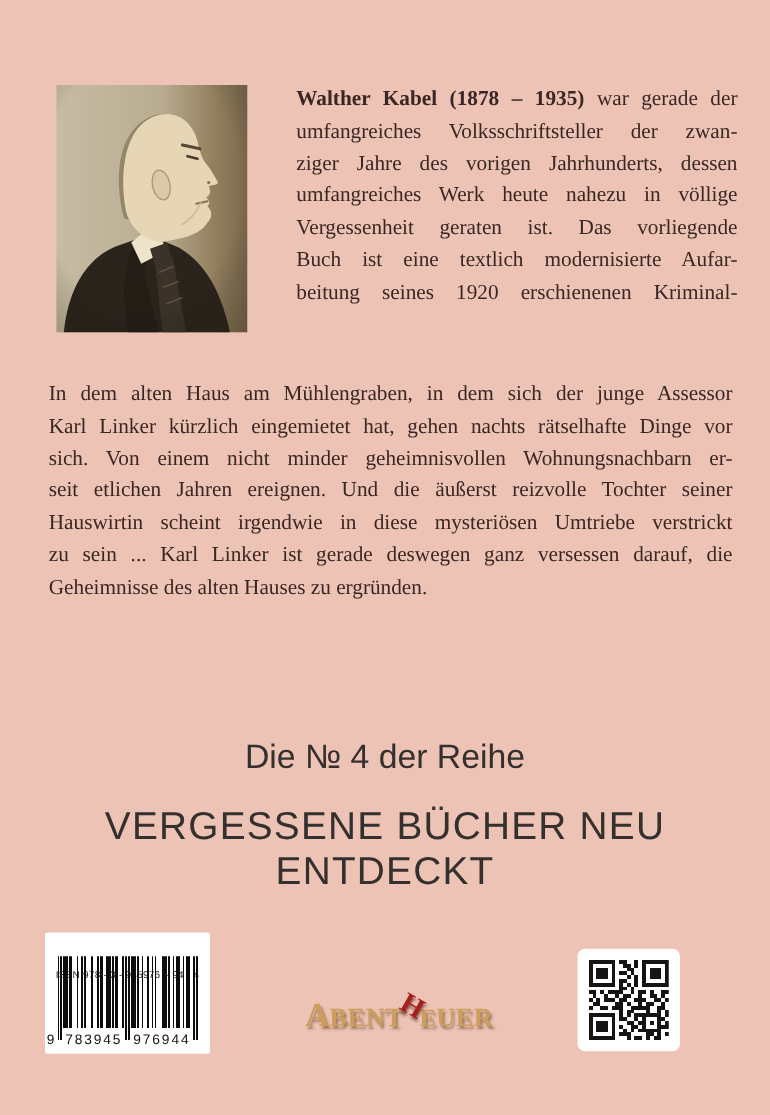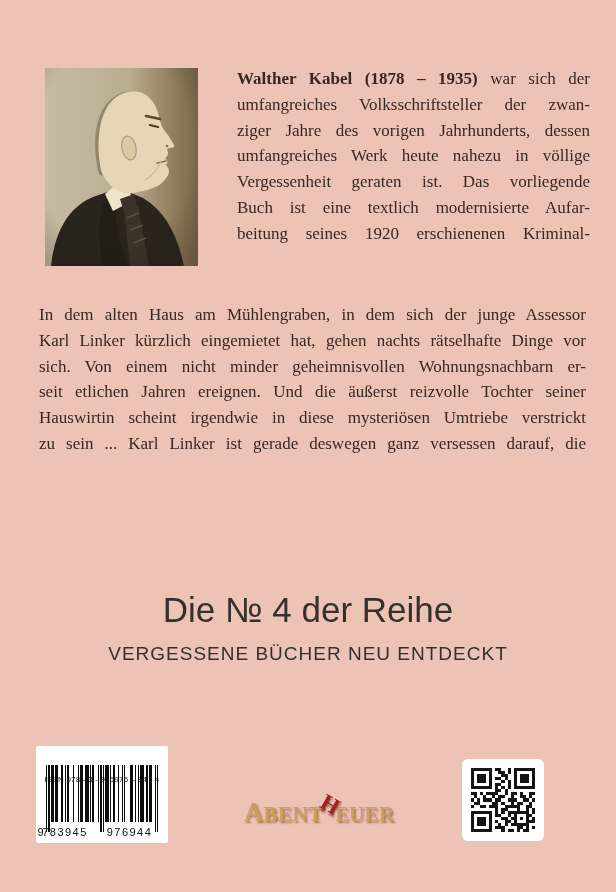--- a/index.html
+++ b/index.html
@@ -20,39 +20,39 @@
   .blurb{
     position:absolute;left:39px;top:302px;width:547px;
     font-size:17px;line-height:25.8px;color:var(--ink,#3a2623);
   }
   .line{text-align:justify;text-align-last:justify;white-space:normal;}
   .line.last{text-align-last:left;}
   .b{font-weight:bold;}
   
   .center{position:absolute;left:0;right:0;text-align:center;color:#34302d;
     font-family:"Liberation Sans","DejaVu Sans",sans-serif;}
-  .series-number{top:590px;font-size:35px;}
-  .series-name{top:643px;font-size:19px;letter-spacing:1px;}
+  .series-number{top:590px;font-size:27px;}
+  .series-name{top:643px;font-size:31px;letter-spacing:1px;}
   
   .barcode-box{
     position:absolute;left:36px;top:746px;width:132px;height:97px;
     background:#fff;border-radius:2px;
   }
   .isbn-label{
     position:absolute;left:0;top:5px;width:132px;text-align:center;
     font-family:Liberation Sans, sans-serif;
     font-size:8px;letter-spacing:.2px;color:#1c1c1c;white-space:nowrap;margin-top:24px;
   }
   .bars{position:absolute;left:10px;top:19px;display:block;}
   .bc-digit{
     position:absolute;top:80px;font-family:"Liberation Sans","DejaVu Sans",sans-serif;
     font-size:11px;color:#111;text-align:center;
   }
   .bc-lead{left:0;width:9px;}
-  .bc-g1{left:4px;width:50px;letter-spacing:1.5px;text-align:center;}
+  .bc-g1{left:14px;width:50px;letter-spacing:1.5px;text-align:center;}
   .bc-g2{left:68px;width:51px;letter-spacing:1.5px;}
   
   .logo{
     position:absolute;left:244px;top:792px;width:145px;height:42px;
     text-align:center;white-space:nowrap;
     font-family:"Liberation Serif","DejaVu Serif",serif;font-weight:bold;
     color:var(--gold,#cb9e5d);
     text-shadow:1.5px 2px 2px rgba(92,58,20,.55);
     line-height:40px;
   }
@@ -108,38 +108,39 @@
 
     <path d="M101,48 l14,3" stroke="#5a4936" stroke-width="2.6" fill="none" stroke-linecap="round"></path>
     <path d="M105,57 l8,2" stroke="#4a3b2d" stroke-width="2.2" fill="none" stroke-linecap="round"></path>
     <circle cx="122" cy="78" r="1.3" fill="#8a6f4f"></circle>
     <path d="M112,95 l9,-2" stroke="#8a6f4f" stroke-width="1.6" fill="none" stroke-linecap="round"></path>
     <path d="M100,112 C107,108 113,101 116,93" stroke="#c7b491" stroke-width="1.5" fill="none" opacity="0.8"></path>
     <rect width="153" height="198" fill="url(#pvig)"></rect>
   </svg>
 
   <div class="bio">
-    <div class="line"><span class="b">Walther Kabel (1878 – 1935)</span> <span>war sich der</span></div>
+    <div class="line"><span class="b">Walther Kabel (1878 – 1935)</span> <span>war gerade der</span></div>
     <div>
         <div class="line">umfangreiches Volksschriftsteller der zwan-</div>
         <div class="line">ziger Jahre des vorigen Jahrhunderts, dessen</div>
         <div class="line">umfangreiches Werk heute nahezu in völlige</div>
         <div class="line">Vergessenheit geraten ist. Das vorliegende</div>
         <div class="line">Buch ist eine textlich modernisierte Aufar-</div>
         <div class="line">beitung seines 1920 erschienenen Kriminal-</div>
       </div>
   </div>
 
   <div class="blurb">
       <div class="line">In dem alten Haus am Mühlengraben, in dem sich der junge Assessor</div>
       <div class="line">Karl Linker kürzlich eingemietet hat, gehen nachts rätselhafte Dinge vor</div>
       <div class="line">sich. Von einem nicht minder geheimnisvollen Wohnungsnachbarn er-</div>
       <div class="line">seit etlichen Jahren ereignen. Und die äußerst reizvolle Tochter seiner</div>
       <div class="line">Hauswirtin scheint irgendwie in diese mysteriösen Umtriebe verstrickt</div>
       <div class="line">zu sein ... Karl Linker ist gerade deswegen ganz versessen darauf, die</div>
+      <div class="line last">Geheimnisse des alten Hauses zu ergründen.</div>
     </div>
 
   <div class="center series-number">Die № 4 der Reihe</div>
   <div class="center series-name">VERGESSENE BÜCHER NEU ENTDECKT</div>
 
   <div class="barcode-box">
     <div class="isbn-label">ISBN 978 - 3 - 945976 – 94 - 4</div>
     <svg id="bars" class="bars" width="113" height="67" viewBox="0 0 113 67" shape-rendering="crispEdges">
         <rect x="0.00" y="0" width="1.26" height="67" fill="#0d0d0d"></rect>
         <rect x="2.36" y="0" width="1.26" height="67" fill="#0d0d0d"></rect>

